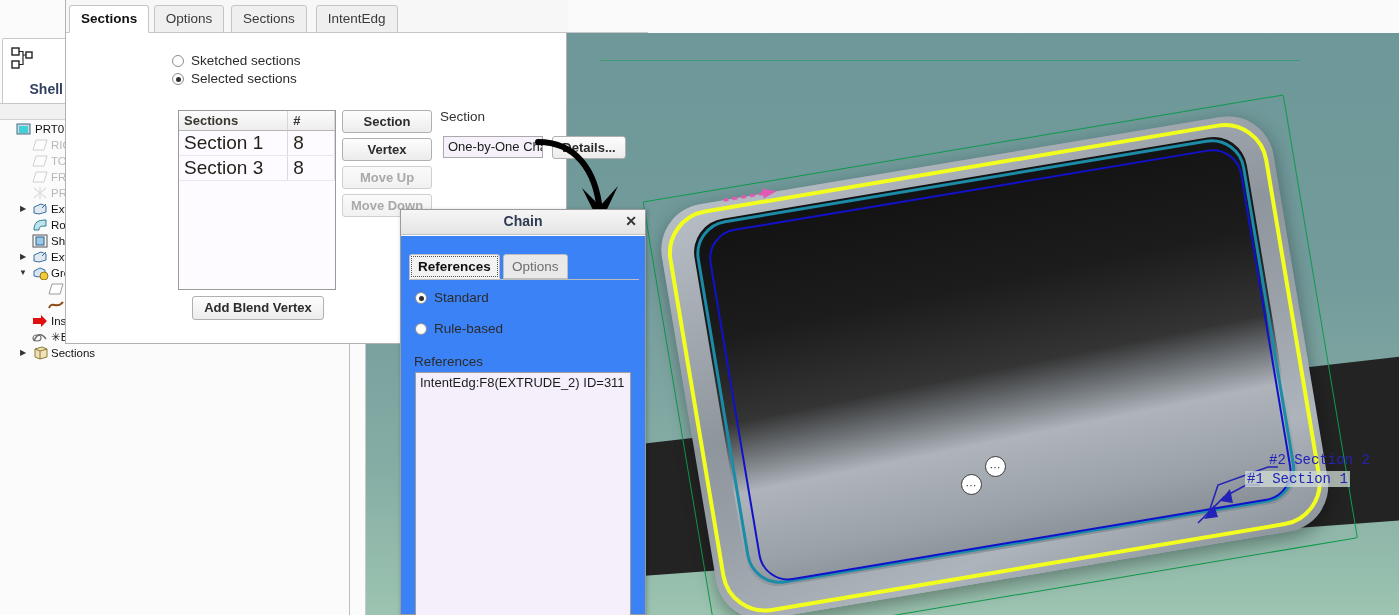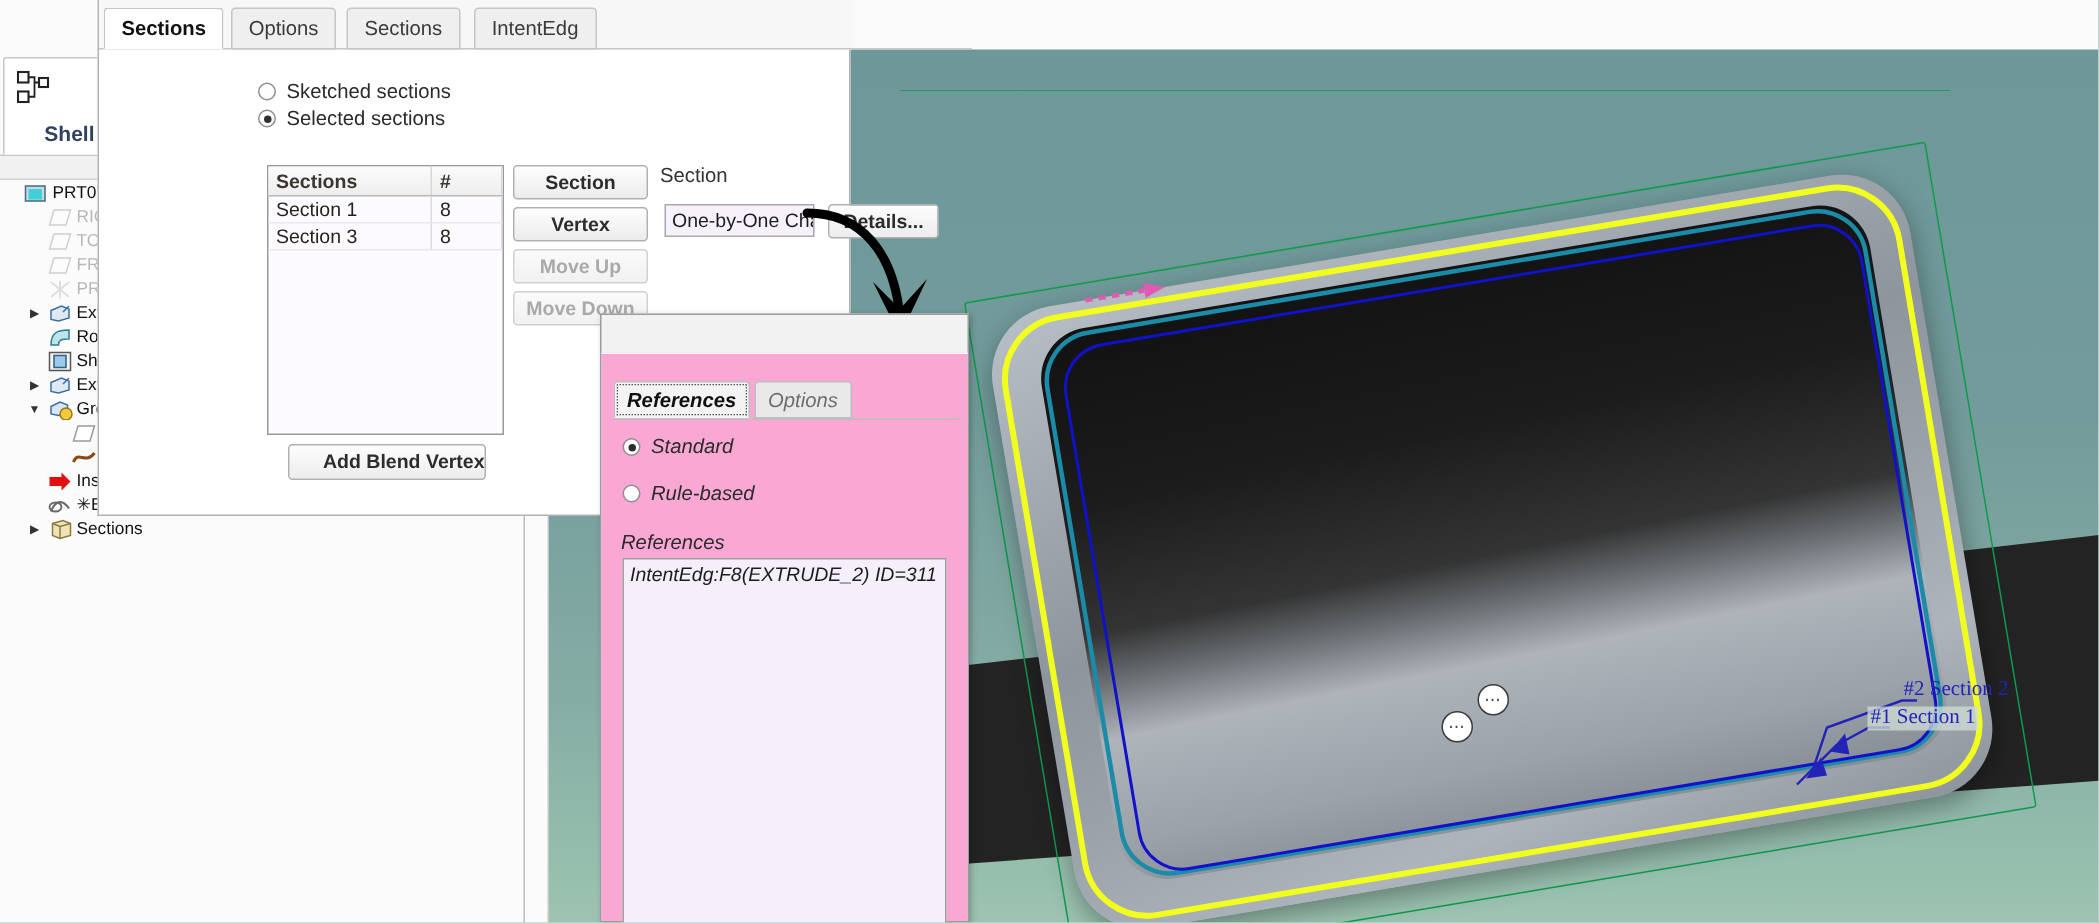--- a/index.html
+++ b/index.html
@@ -78,21 +78,21 @@
     background: #ffffff; border: 1px solid #3a3a3a;
     display: flex; align-items: center; justify-content: center;
     letter-spacing: 1px; font-size: 11px; color: #444; line-height: 0;
   }
   #handle-1 { left: 961px; top: 474px; }
   #handle-2 { left: 985px; top: 456px; }
 
   
   .callout {
     position: absolute; color: #2323b8; font-size: 14px; white-space: nowrap;
-    font-family: Liberation Serif, serif;
+    font-family: Liberation Mono, monospace;
   }
   #callout-2 { left: 1269px; top: 452px; }
   #callout-1 { left: 1245px; top: 471px; background: rgba(210,222,214,.75); padding: 0 2px; }
 
   
   #left-panel {
     position: absolute; left: 0; top: 0; width: 350px; height: 615px;
     background: #fbfbfb; border-right: 1px solid #bdbdbd;
   }
   #tree-tabstrip {
@@ -163,21 +163,21 @@
     background: #fdfbff; border: 1px solid #9a9a9a;
   }
   #sections-table table { width: 100%; border-collapse: collapse; }
   #sections-table th {
     font-size: 13px; font-weight: bold; color: #3b3630; text-align: left;
     background: linear-gradient(180deg,#fcfcfc,#ededed);
     border-bottom: 1px solid #b8b8b8; border-right: 1px solid #d7d7d7;
     padding: 2px 5px; height: 19px;
   }
   #sections-table td {
-    font-size: 13px; color: #241f19; padding: 1px 5px; height: 18px;
+    font-size: 19px; color: #241f19; padding: 1px 5px; height: 18px;
     border-bottom: 1px solid #eae6ef; border-right: 1px solid #ddd8e4;
   }
   #sections-table col.c1 { width: 70%; }
 
   .dbtn {
     position: absolute; height: 23px; line-height: 21px; text-align: center;
     font-size: 13px; font-weight: bold; color: #2c2c2c;
     background: linear-gradient(180deg,#fdfdfd,#ececec);
     border: 1px solid #b0b0b0; border-radius: 3px;
   }
@@ -188,21 +188,21 @@
     position: absolute; left: 377px; top: 136px; width: 100px; height: 22px;
     background: #f6f1fa; border: 1px solid #a9a9a9;
     font-size: 13px; color: #1d1d1d; line-height: 20px; padding-left: 4px;
     overflow: hidden; white-space: nowrap;
   }
   #btn-details { left: 486px; top: 136px; width: 74px; }
   #btn-insert    { left: 276px; top: 110px; width: 90px; }
   #btn-remove    { left: 276px; top: 138px; width: 90px; }
   #btn-moveup    { left: 276px; top: 166px; width: 90px; }
   #btn-movedown  { left: 276px; top: 194px; width: 90px; }
-  #btn-addblend  { left: 126px; top: 296px; width: 132px; height: 24px; line-height: 22px; text-align: right; }
+  #btn-addblend  { left: 126px; top: 296px; width: 132px; height: 24px; line-height: 22px; }
 
   
   #anno-arrow { position: absolute; left: 530px; top: 130px; width: 110px; height: 95px; pointer-events: none; }
 
   
   #chain-dialog {
     position: absolute; left: 400px; top: 209px; width: 246px; height: 406px;
     background: #f2f2f2; border: 1px solid #9b9b9b;
     box-shadow: 1px 1px 4px rgba(0,0,0,.25);
   }
@@ -213,21 +213,21 @@
   }
   #chain-title {
     position: absolute; left: 0; right: 0; top: 3px; text-align: center;
     font-size: 14px; font-weight: bold; color: #2f3b52;
   }
   #chain-close {
     position: absolute; right: 8px; top: 3px; font-size: 14px; font-weight: bold; color: #333;
   }
   #chain-body {
     position: absolute; left: 0; top: 25px; width: 100%; bottom: 0;
-    background: #f9a8d4; border-top: 1px solid #ffffff; font-style: italic;
+    background: #3b82f6; border-top: 1px solid #ffffff;
   }
   #chain-tabs { position: absolute; left: 8px; top: 18px; height: 26px; }
   .ctab {
     position: absolute; top: 0; height: 25px; line-height: 23px; padding: 0 8px;
     font-size: 13.5px; border: 1px solid #bdbdbd; border-radius: 3px 3px 0 0;
     background: #e9e9e9; color: #6e6e6e;
   }
   .ctab.active {
     background: #f3f3f3; color: #101010; font-weight: bold;
     border-bottom-color: #f3f3f3; outline: 1px dotted #555; outline-offset: -3px;
@@ -477,20 +477,24 @@
     <div id="chain-field">One-by-One Cha</div>
     <div class="dbtn" id="btn-details">Details...</div>
   </div>
 
   <svg id="anno-arrow">
     <path d="M8 12 C 44 12, 66 38, 70 82" fill="none" stroke="#000" stroke-width="6" stroke-linecap="round"></path>
     <polygon points="52,58 70,94 88,56 70,76" fill="#000"></polygon>
   </svg>
 
   <div id="chain-dialog">
+    <div id="chain-titlebar">
+      <div id="chain-title">Chain</div>
+      <div id="chain-close">✕</div>
+    </div>
     <div id="chain-body">
       <div id="chain-tabs">
           <div class="ctab active" style="left: 0px;">References</div>
           <div class="ctab" style="left: 94px;">Options</div>
         </div>
       <div id="chain-tabline"></div>
 
       <div id="chain-radios">
         <div class="radio-row" style="position:relative; left:0; top:0; margin-bottom:3px;">
           <span class="radio on"></span><span>Standard</span>

